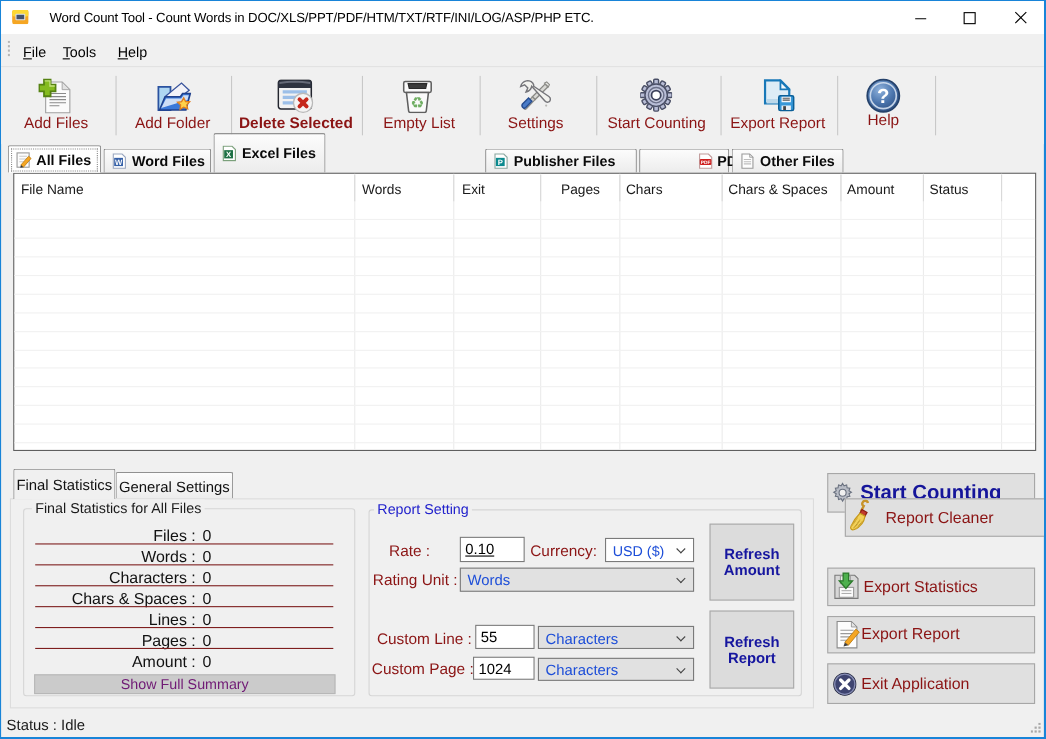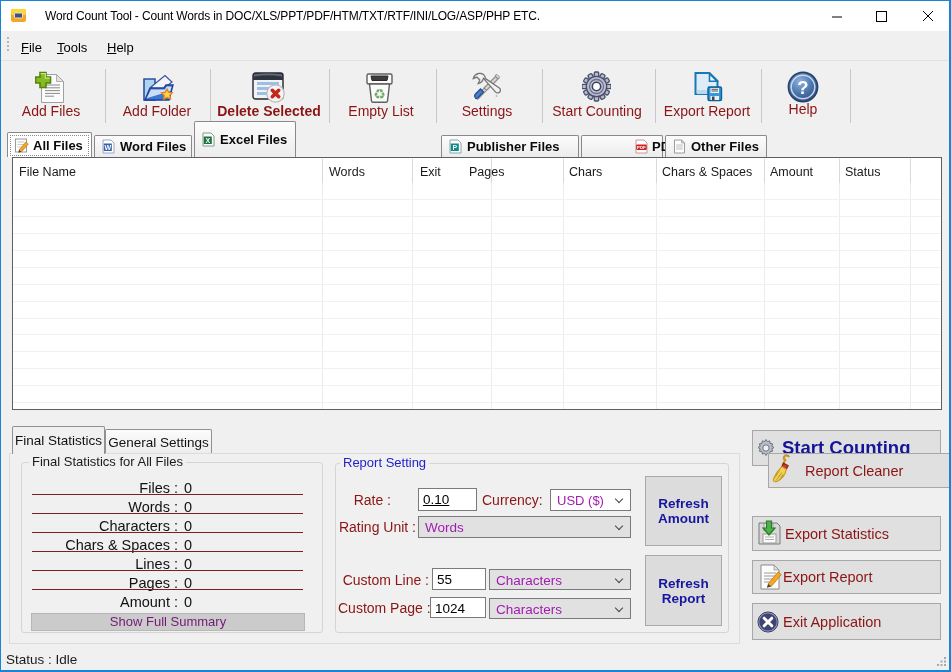--- a/index.html
+++ b/index.html
@@ -52,21 +52,21 @@
 
 .srow { position:absolute; left:31px; width:271px; font-size:14.5px; color:#111; }
 .srow .lbl { position:absolute; right:125px; white-space:nowrap; }
 .srow .val { position:absolute; left:152px; }
 .sline { position:absolute; left:31px; width:271px; height:1px; background:#7e1e1e; }
 #btn-summary { left:30px; top:612px; width:274px; height:18px; background:#cbcbcb; border:1px solid #b7b7b7;
   font-size:13px; color:#701a75; text-align:center; line-height:16px; }
 
 .rlabel { position:absolute; font-size:14px; color:#8b1414; white-space:nowrap; text-align:right; }
 .tinput { position:absolute; background:#fff; border:1px solid #7a7a7a; font-size:13.5px; color:#000; padding:3px 0 0 4px; }
-.combo { position:absolute; border:1px solid #7a7a7a; font-size:13.5px; color:#a21caf; padding:3px 16px 0 6px; }
+.combo { position:absolute; border:1px solid #7a7a7a; font-size:13.5px; color:#1d4ed8; padding:3px 16px 0 6px; }
 .combo .chev { position:absolute; right:8px; top:6px; width:6px; height:6px; border-right:1.4px solid #444; border-bottom:1.4px solid #444; transform:rotate(45deg); }
 .combo.gray { background:#e1e1e1; }
 .combo.white { background:#fff; }
 .refreshbtn { position:absolute; left:644px; width:77px; background:#dcdcdc; border:1px solid #a9a9a9;
   display:flex; align-items:center; justify-content:center; text-align:center; font-weight:bold; font-size:13.5px; color:#16169f; line-height:15px; }
 
 .rbtn { position:absolute; left:751px; width:189px; background:#e0e0e0; border:1px solid #a7a7a7;
   display:flex; align-items:center; font-size:14.5px; color:#8b1414; }
 
 #status { left:5px; top:651px; font-size:13.5px; color:#1a1a1a; }
@@ -299,21 +299,21 @@
   <div class="hline" style="top:143px;"></div>
   <div class="hline" style="top:160px;"></div>
   <div class="hline" style="top:176px;"></div>
   <div class="hline" style="top:193px;"></div>
   <div class="hline" style="top:210px;"></div>
   <div class="hline" style="top:227px;"></div>
   <div class="hline" style="top:244px;"></div>
   <div class="hcell" style="left:6px;">File Name</div>
   <div class="hcell" style="left:316px;">Words</div>
   <div class="hcell" style="left:407px;">Exit</div>
-  <div class="hcell" style="left:456px;text-align:center;">Pages</div>
+  <div class="hcell" style="left:497px;text-align:center;">Pages</div>
   <div class="hcell" style="left:556px;">Chars</div>
   <div class="hcell" style="left:649px;">Chars &amp; Spaces</div>
   <div class="hcell" style="left:757px;">Amount</div>
   <div class="hcell" style="left:832px;">Status</div>
 </div>
 
 <div class="abs ltab" id="ltab1">Final Statistics</div>
 <div class="abs ltab" id="ltab2">General Settings</div>
 <div class="abs" id="lpane"></div>
 

